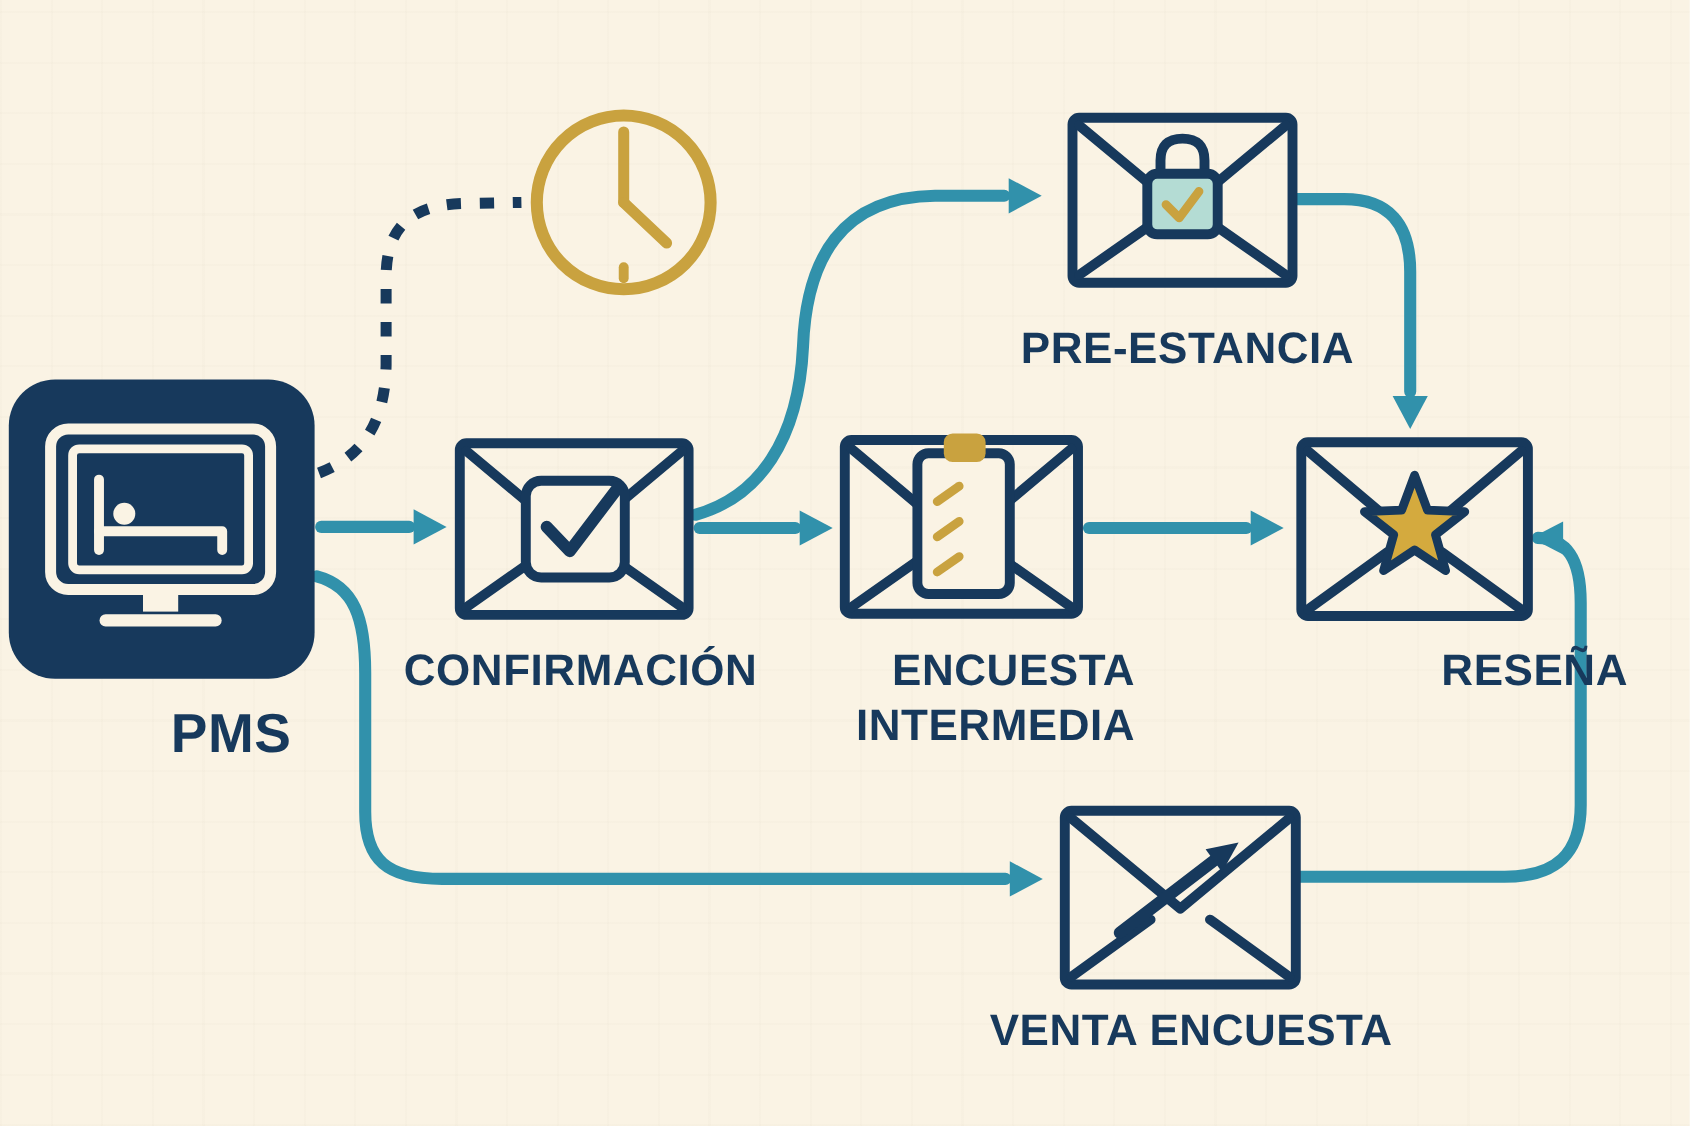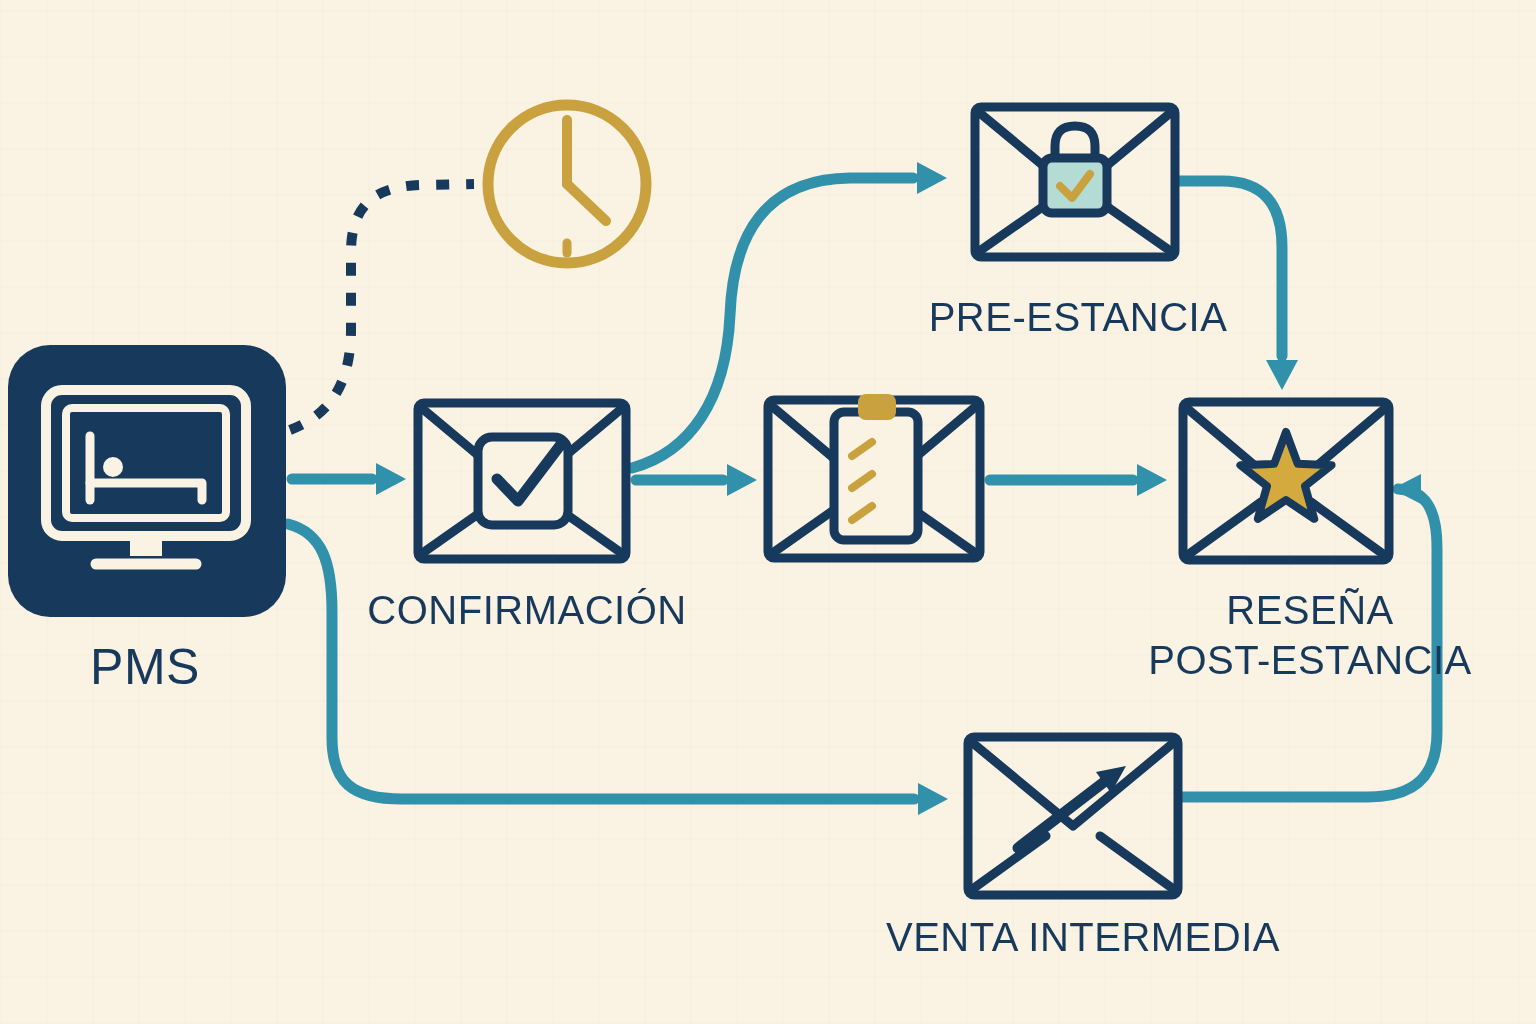--- a/index.html
+++ b/index.html
@@ -8,23 +8,23 @@
     width:1536px;height:1024px;
     background:#faf3e4;
     background-image:repeating-linear-gradient(90deg, rgba(120,110,80,0.02) 0 2px, transparent 2px 46px),
                      repeating-linear-gradient(0deg, rgba(120,110,80,0.02) 0 2px, transparent 2px 46px);
     overflow:hidden;
     font-family:"Liberation Sans", sans-serif;
   }
   .diagram-svg{position:absolute;left:0;top:0;}
   .node-label{
     position:absolute;
-    font-weight:normal;
+    font-weight:bold;
     color:#17395c;
-    text-align:center;
+    text-align:right;
     font-size:40px;
     line-height:1.26;
     letter-spacing:0.5px;
     white-space:nowrap;
   }
   .node-label span{display:block;}
 </style>
 </head>
 <body>
 
@@ -137,23 +137,26 @@
       <path d="M 1172 888 L 1100 836"></path>
       <path d="M 1018 848 L 1104 782" stroke-width="11"></path>
       <polygon points="1126,766 1111,793 1096,772" fill="#17395c" stroke="none"></polygon>
     </g>
   </svg>
 
   <div class="node-label" style="left:25px;top:636px;width:240px;font-size:50px;">PMS</div>
 
   <div class="node-label" style="left:367px;top:585px;width:320px;">CONFIRMACIÓN</div>
 
+  <div class="node-label" style="left:732px;top:585px;width:300px;">
+    <span>ENCUESTA</span>
+    <span>INTERMEDIA</span>
+  </div>
 
   <div class="node-label" style="left:928px;top:292px;width:300px;">PRE-ESTANCIA</div>
 
   <div class="node-label" style="left:1116px;top:585px;width:340px;margin-left:24px;">
     <span>RESEÑA</span>
-    <span>POST-ESTANCIA</span>
   </div>
 
-  <div class="node-label" style="left:886px;top:912px;width:380px;">VENTA INTERMEDIA</div>
+  <div class="node-label" style="left:886px;top:912px;width:380px;">VENTA ENCUESTA</div>
 
 </div>
 
 </body></html>

